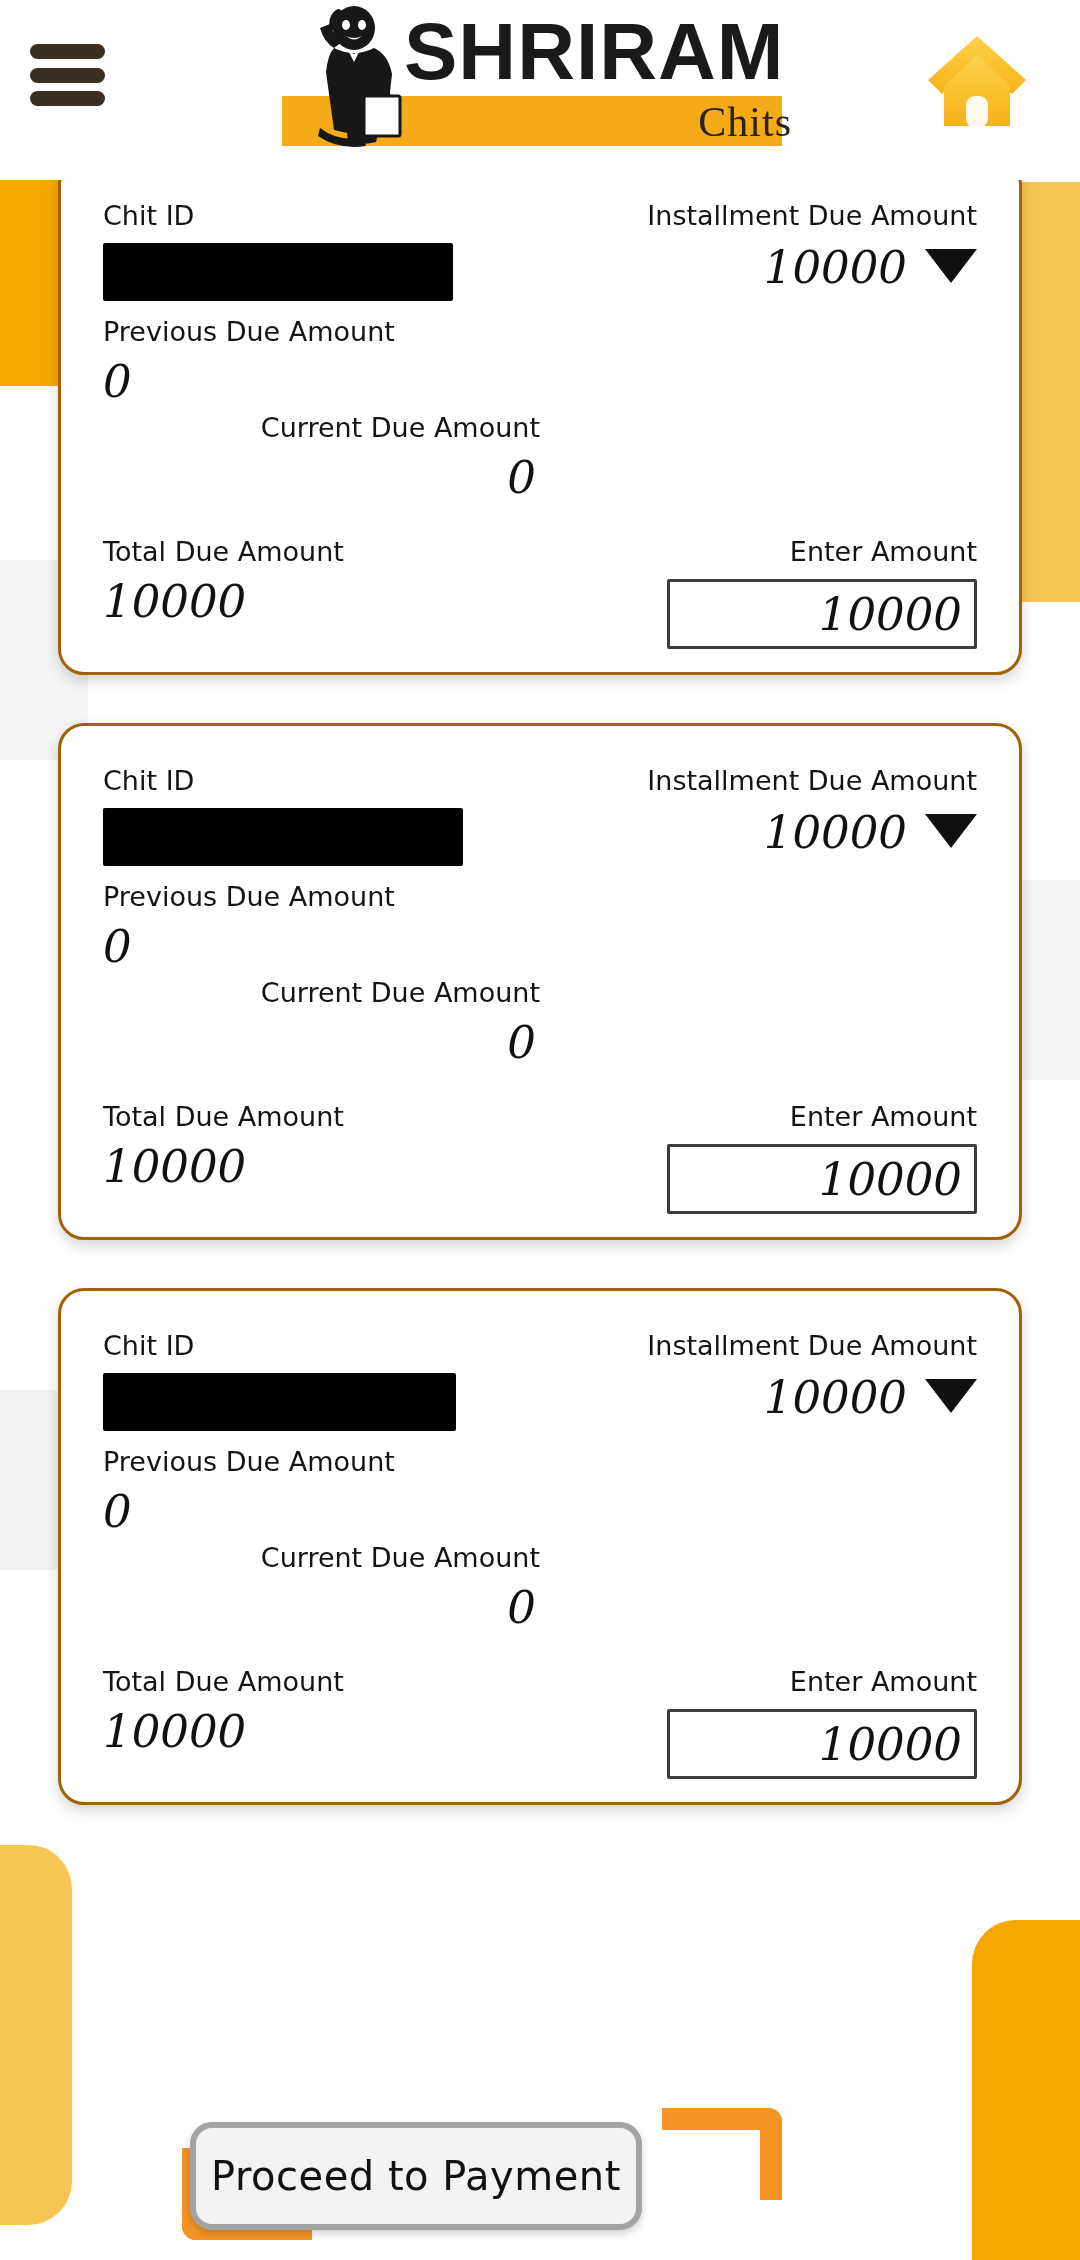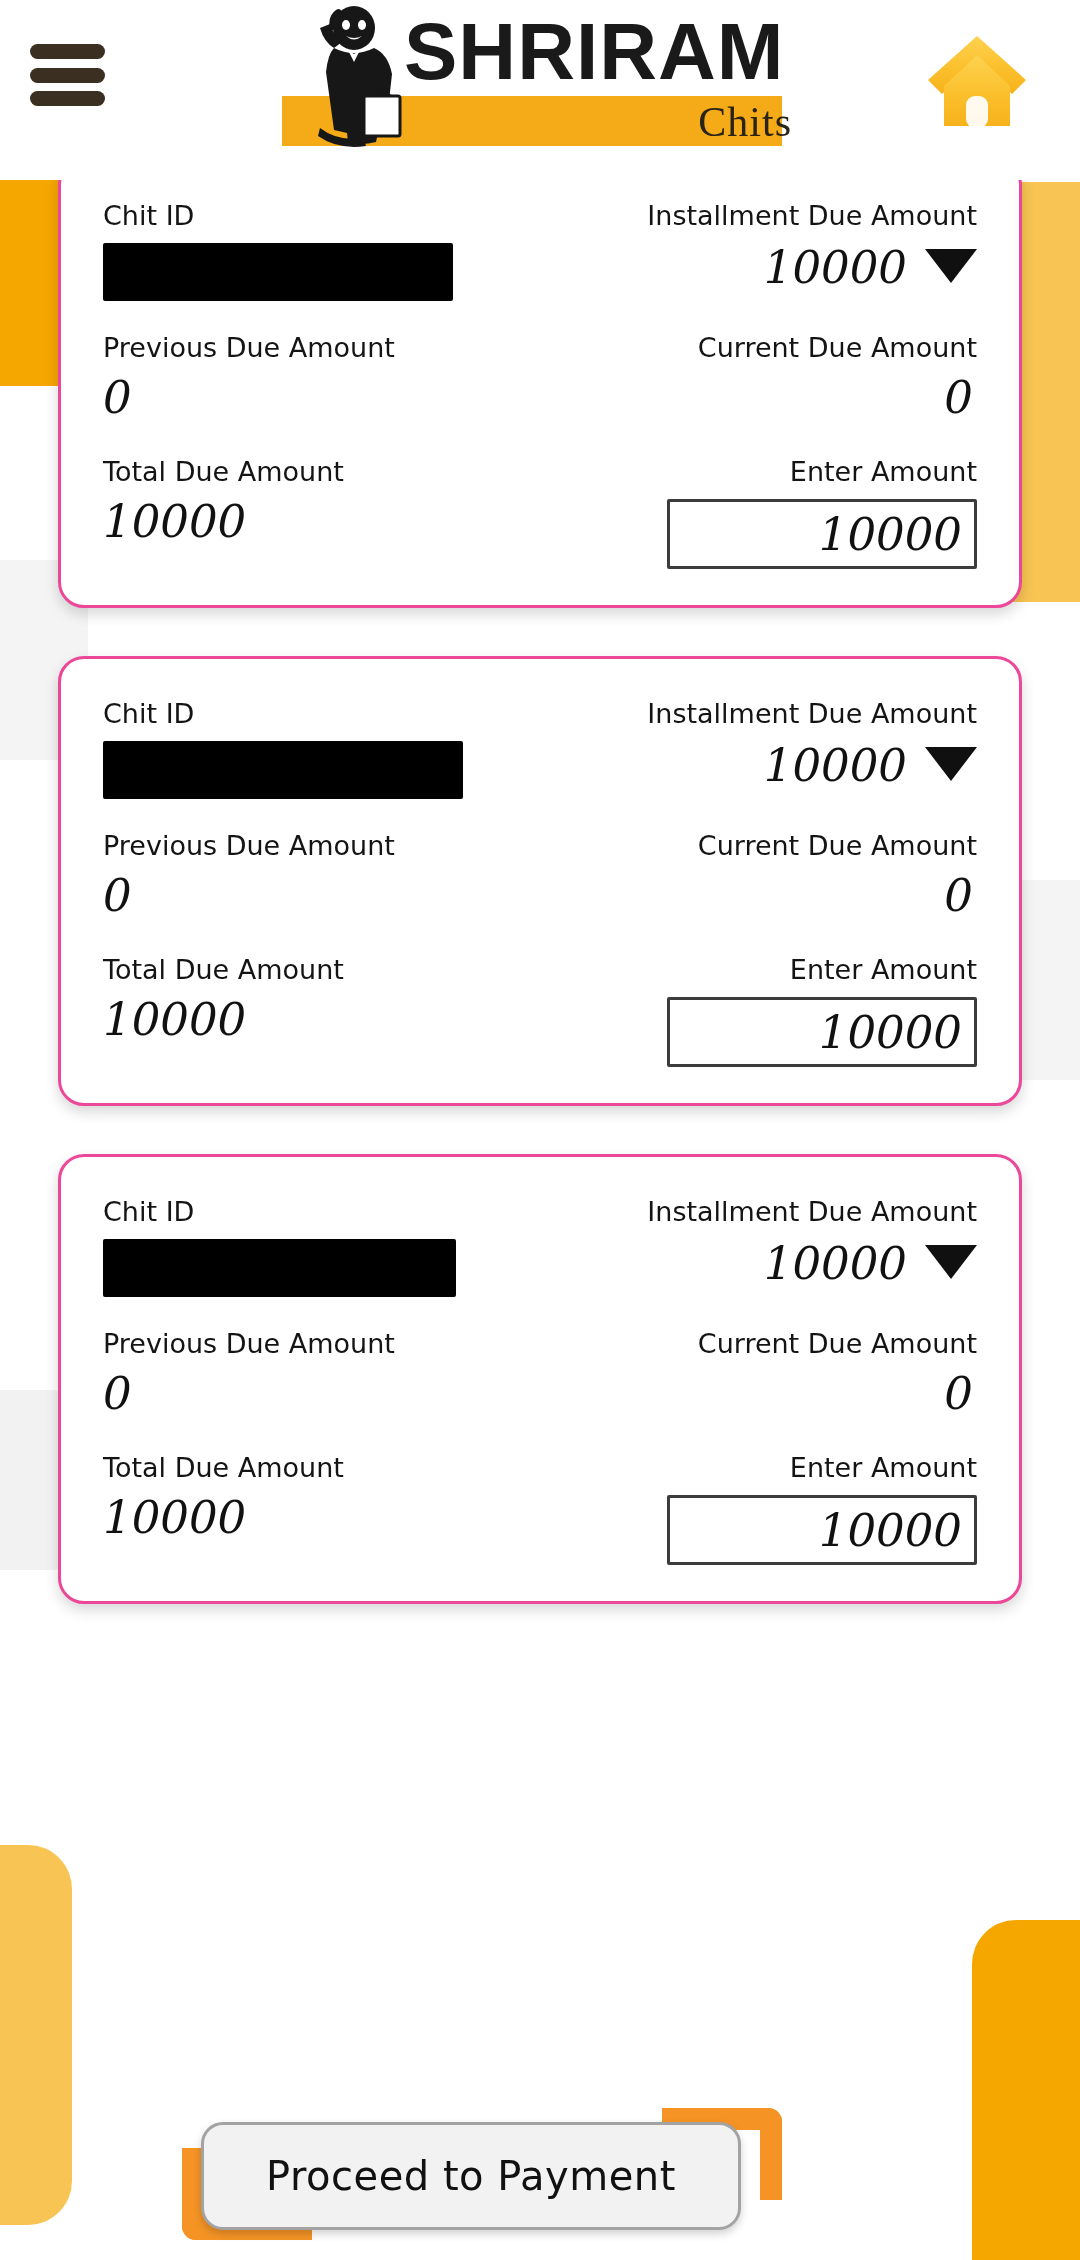--- a/index.html
+++ b/index.html
@@ -153,24 +153,24 @@
     left: 0; top: 158px;
     width: 1080px;
     z-index: 20;
   }
 
   .chit-card {
     position: relative;
     margin: 0 auto 48px auto;
     width: 964px;
     background: #ffffff;
-    border: 3px solid #ec4899;
+    border: 3px solid #a16207;
     border-radius: 26px;
     box-shadow: 0 6px 14px rgba(0,0,0,0.16);
-    padding: 38px 42px 36px 42px;
+    padding: 38px 42px 23px 42px;
   }
 
   .card-row {
     display: flex;
     justify-content: space-between;
     align-items: flex-start;
   }
 
   .col-left  { width: 48%; text-align: left; }
   .col-right { width: 50%; text-align: right; }
@@ -213,21 +213,21 @@
   }
   .caret-icon {
     width: 0; height: 0;
     border-left: 26px solid transparent;
     border-right: 26px solid transparent;
     border-top: 34px solid #101010;
     cursor: pointer;
     flex: none;
   }
 
-  .row-gap-1 { margin-top: 30px; }
+  .row-gap-1 { margin-top: 14px; flex-direction: column; }
   .row-gap-2 { margin-top: 28px; gap: 28px; }
 
   
   .enter-amount-input {
     display: block;
     margin-top: 10px;
     margin-left: auto;
     width: 310px;
     height: 70px;
     border: 3px solid #3c3c3c;
@@ -264,25 +264,25 @@
   #proceed-corner-bl {
     position: absolute;
     left: 0px; bottom: 0px;
     width: 130px; height: 92px;
     border-bottom: 22px solid #f59425;
     border-left: 22px solid #f59425;
     border-radius: 0 0 0 14px;
   }
   #proceed-btn {
     position: absolute;
-    left: 19px; top: 14px;
-    width: 540px;
+    left: 8px; top: 14px;
+    width: 452px;
     height: 108px;
     background: #f2f2f2;
-    border: 3px solid #a3a3a3;
+    border: 6px solid #a3a3a3;
     border-radius: 22px;
     box-shadow: 0 4px 8px rgba(0,0,0,0.18);
     display: flex;
     align-items: center;
     justify-content: center;
     cursor: pointer;
   }
   #proceed-label {
     font-family: "DejaVu Sans", sans-serif;
     font-size: 40px;

